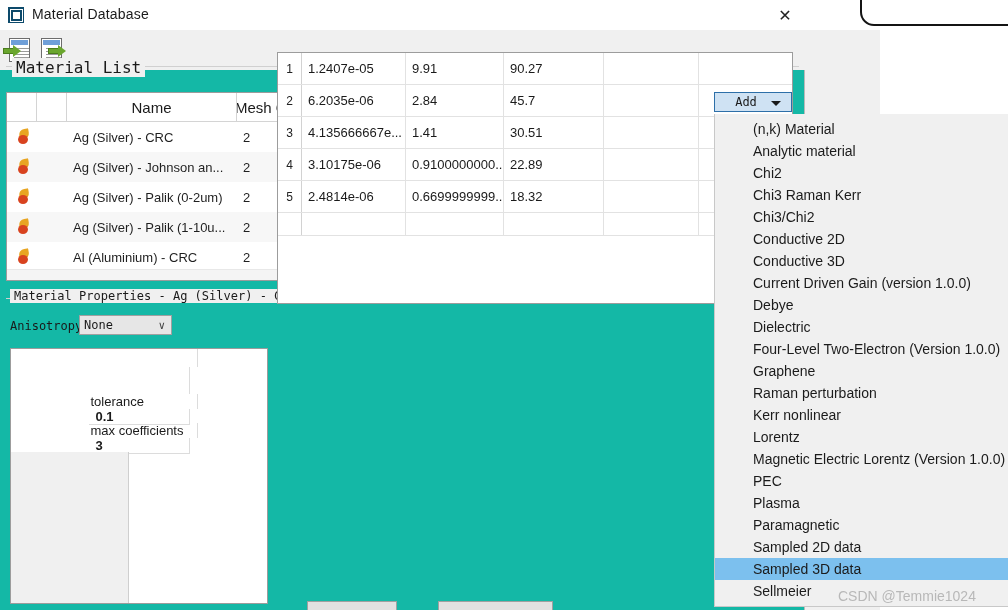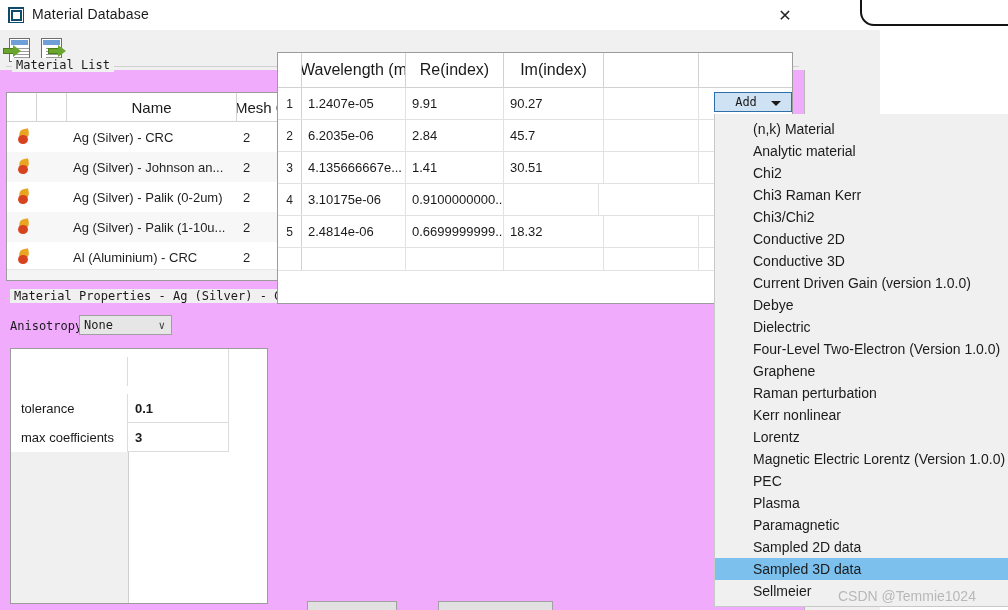--- a/index.html
+++ b/index.html
@@ -39,21 +39,21 @@
     left: 805px; top: 30px;
     width: 75px; height: 580px;
     background: #f0f0f0;
   }
 
   
   #dialog {
     position: absolute;
     left: 0; top: 0;
     width: 805px; height: 610px;
-    background: #f0abfc;
+    background: #14b8a6;
     box-sizing: border-box;
     border-right: 1px solid #b9b9b9;
   }
   #titlebar {
     position: absolute;
     left: 0; top: 0;
     width: 805px; height: 30px;
     background: #ffffff;
     box-sizing: border-box;
   }
@@ -146,21 +146,21 @@
     position: absolute;
     left: 6px; top: 66px;
     width: 793px; height: 215px;
   }
   .grp-title {
     position: absolute;
     left: 6px; top: -8px;
     background: #f0f0f0;
     padding: 0 4px;
     font-family: "DejaVu Sans Mono", monospace;
-    font-size: 12px;
+    font-size: 16px;
     color: #1a1a1a;
   }
   .grp-line {
     position:absolute; left:0; top:0; right:0; height:1px; background:#d0d0d0;
   }
 
   
   #mat-table-wrap {
     position: absolute;
     left: 6px; top: 92px;
@@ -326,20 +326,21 @@
     left: 4px; top: 50px;
     width: 258px; height: 256px;
     background: #ffffff;
     border: 1px solid #9c9c9c;
     box-sizing: border-box;
   }
   #params-table .prow {
     display: flex;
     height: 29px;
     align-items: center;
+    flex-direction: column;
   }
   #params-table .pkey {
     width: 117px; min-width:117px;
     height: 29px;
     display: flex; align-items:center;
     padding-left: 10px;
     font-size: 13px;
     box-sizing: border-box;
     border-right: 1px solid #dcdcdc;
   }
@@ -684,27 +685,20 @@
       </div>
       <div class="prow r2">
         <div class="pkey">max coefficients</div>
         <div class="pval">3</div>
       </div>
     </div>
 
   </div>
 
   <div id="data-table">
-    <div class="dhead">
-      <div class="dnum"></div>
-      <div class="dth dw-wl">Wavelength (m</div>
-      <div class="dth dw-re">Re(index)</div>
-      <div class="dth dw-im">Im(index)</div>
-      <div class="dth dw-x"></div>
-    </div>
     <div id="data-body">
         <div class="drow">
           <div class="dnum">1</div>
           <div class="dcell dw-wl">1.2407e-05</div>
           <div class="dcell dw-re">9.91</div>
           <div class="dcell dw-im">90.27</div>
           <div class="dcell dw-x"></div>
         </div>
         <div class="drow">
           <div class="dnum">2</div>
@@ -717,20 +711,21 @@
           <div class="dnum">3</div>
           <div class="dcell dw-wl">4.135666667e...</div>
           <div class="dcell dw-re">1.41</div>
           <div class="dcell dw-im">30.51</div>
           <div class="dcell dw-x"></div>
         </div>
         <div class="drow">
           <div class="dnum">4</div>
           <div class="dcell dw-wl">3.10175e-06</div>
           <div class="dcell dw-re">0.9100000000...</div>
+          <div class="dcell dw-im">22.89</div>
           <div class="dcell dw-x"></div>
         </div>
         <div class="drow">
           <div class="dnum">5</div>
           <div class="dcell dw-wl">2.4814e-06</div>
           <div class="dcell dw-re">0.6699999999...</div>
           <div class="dcell dw-im">18.32</div>
           <div class="dcell dw-x"></div>
         </div>
         <div class="drow empty">

